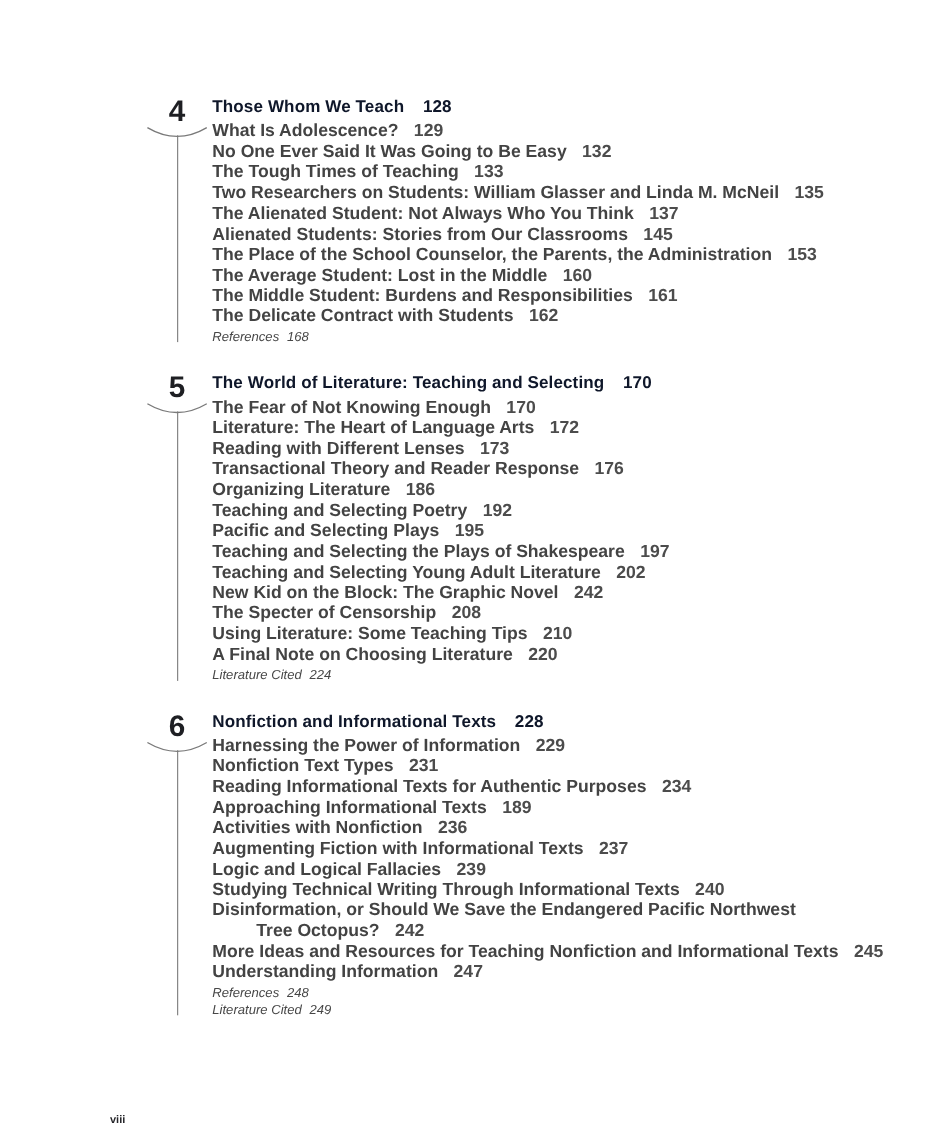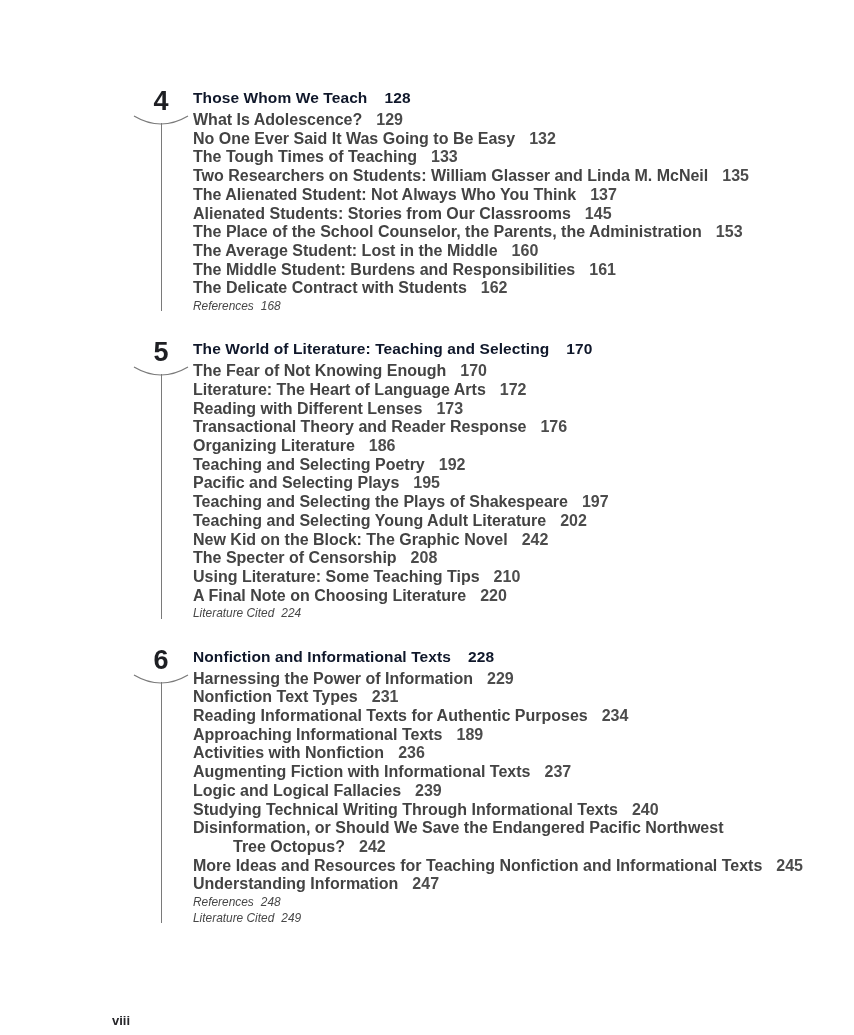--- a/index.html
+++ b/index.html
@@ -36,22 +36,22 @@
   .title-page { margin-left: 17px; }
 
   .entry-row { font-size: 16px; line-height: 18.7px; color: #434343; font-weight: bold; }
   .entry-page { margin-left: 14px; color: #4c4c4c; }
   .cont { padding-left: 40px; }
 
   .ref-row { font-size: 11.9px; font-style: italic; line-height: 16.2px; color: #474747; }
   .ref-page { margin-left: 7px; }
 
   .page-footer {
-    position: absolute; left: 112px; top: 1013px;
-    font-size: 13px; font-weight: bold; color: #26262a;
+    position: absolute; left: 100px; top: 1013px;
+    font-size: 10px; font-weight: bold; color: #26262a;
   }
 </style>
 </head>
 <body>
 
 <main>
   <div id="chapters">
       <section class="chapter">
         <div class="num-col">
           <div class="chapter-number">4</div>

